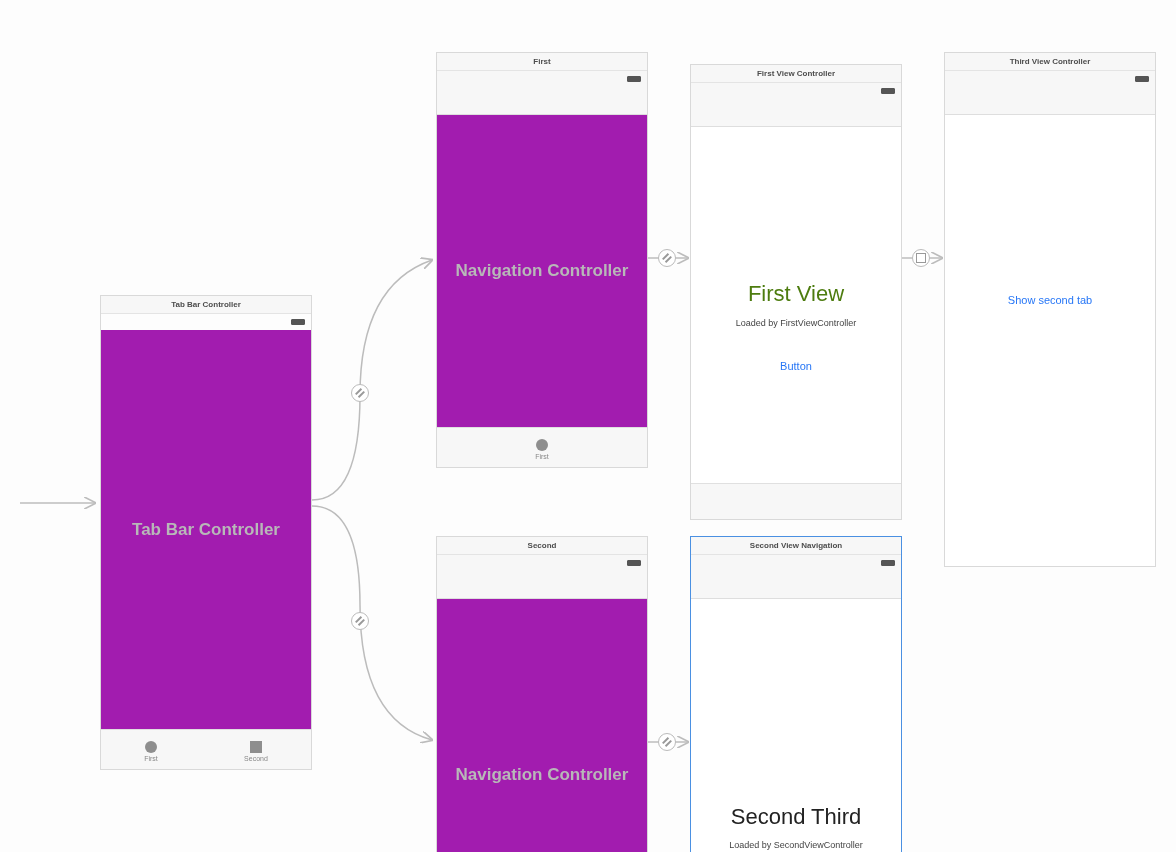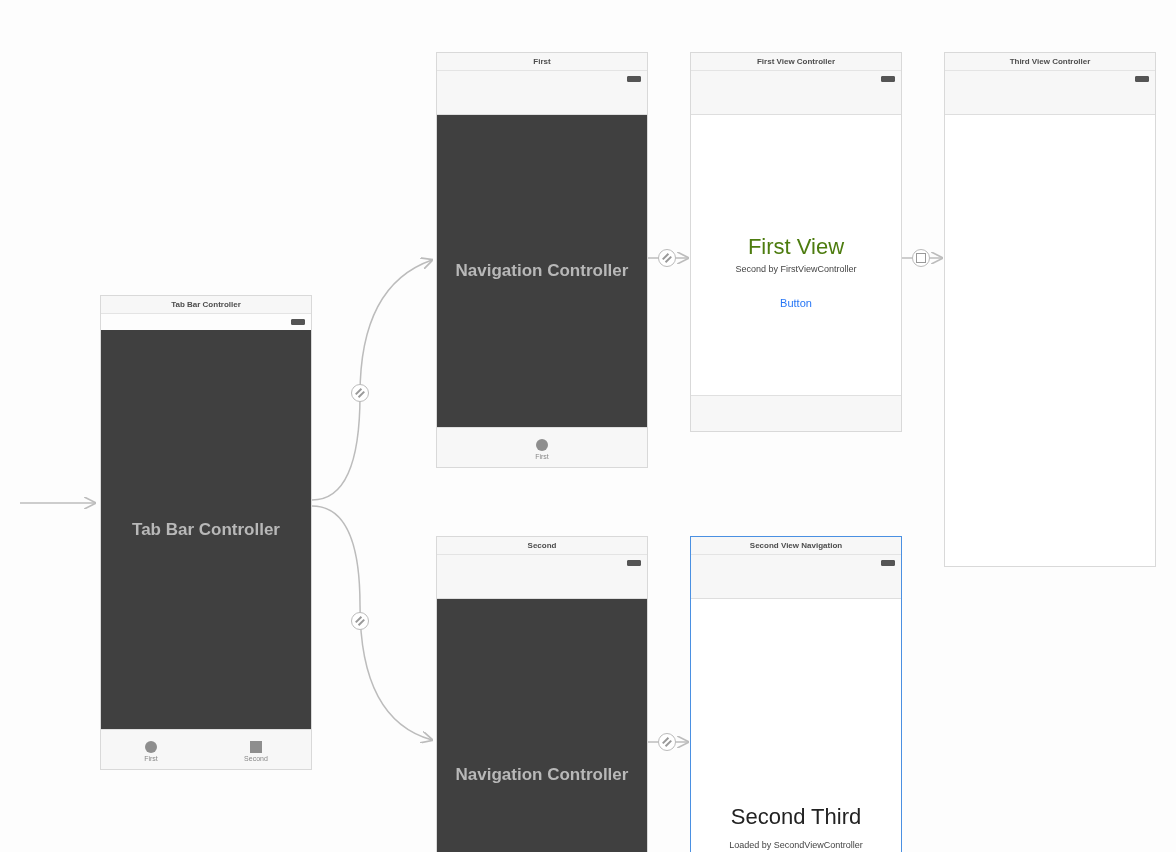--- a/index.html
+++ b/index.html
@@ -50,21 +50,21 @@
     height: 28px;
     background: #f7f7f7;
     border-bottom: 1px solid #dedede;
   }
   .scene-body {
     position: relative;
     width: 100%;
     flex: 1;
   }
   .scene-body.dim {
-    background: #404040;
+    background: #a21caf;
   }
   .tab-bar {
     height: 40px;
     background: #f7f7f7;
     border-top: 1px solid #e0e0e0;
     display: flex;
     justify-content: space-around;
     align-items: center;
     padding-top: 4px;
   }
@@ -162,20 +162,21 @@
     transform: translate(-50%, -50%);
     font-size: 9px;
     color: #444;
     white-space: nowrap;
   }
   .scene-inner {
     display: flex;
     flex-direction: column;
     width: 100%;
     height: 100%;
+    justify-content: flex-end;
   }
   .connector-icon {
     position: absolute;
     width: 18px;
     height: 18px;
     border-radius: 50%;
     background: #fff;
     border: 1px solid #bbb;
     display: flex;
     align-items: center;
@@ -261,43 +262,46 @@
     </div>
     <div class="tab-bar">
       <div class="tab-item">
         <div class="tab-icon-circle"></div>
         <span>First</span>
       </div>
     </div>
   </div>
 </div>
 
-<div class="scene" style="left:690px; top:52px; width:212px; height:380px;">
+<div class="scene" style="left:690px; top:64px; width:212px; height:456px;">
   <div class="scene-inner">
     <div class="scene-header">First View Controller</div>
     <div class="status-bar" style="background:#f7f7f7;">
       <div class="status-batt"></div>
     </div>
     <div class="nav-bar"></div>
     <div class="scene-body">
       <div class="first-view-title">First View</div>
-      <div class="first-view-sub">Second by FirstViewController</div>
+      <div class="first-view-sub">Loaded by FirstViewController</div>
       <div class="first-view-button">Button</div>
     </div>
     <div class="tab-bar" style="height:36px; justify-content:center;"></div>
   </div>
 </div>
 
 <div class="scene" style="left:944px; top:52px; width:212px; height:515px;">
   <div class="scene-inner">
     <div class="scene-header">Third View Controller</div>
     <div class="status-bar" style="background:#f7f7f7;">
       <div class="status-batt"></div>
     </div>
     <div class="nav-bar"></div>
+    <div class="scene-body">
+      <div class="third-view-link">Show second tab</div>
+    </div>
   </div>
 </div>
 
 <div class="scene scene-dim" style="left:436px; top:536px; width:212px; height:416px;">
   <div class="scene-inner">
     <div class="scene-header">Second</div>
     <div class="status-bar" style="background:#f7f7f7;">
       <div class="status-batt"></div>
     </div>
     <div class="nav-bar"></div>

